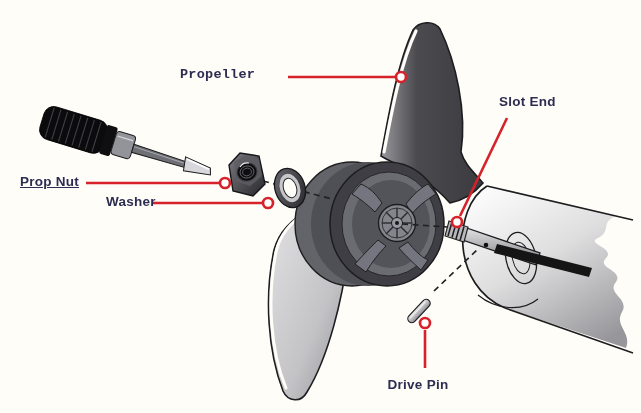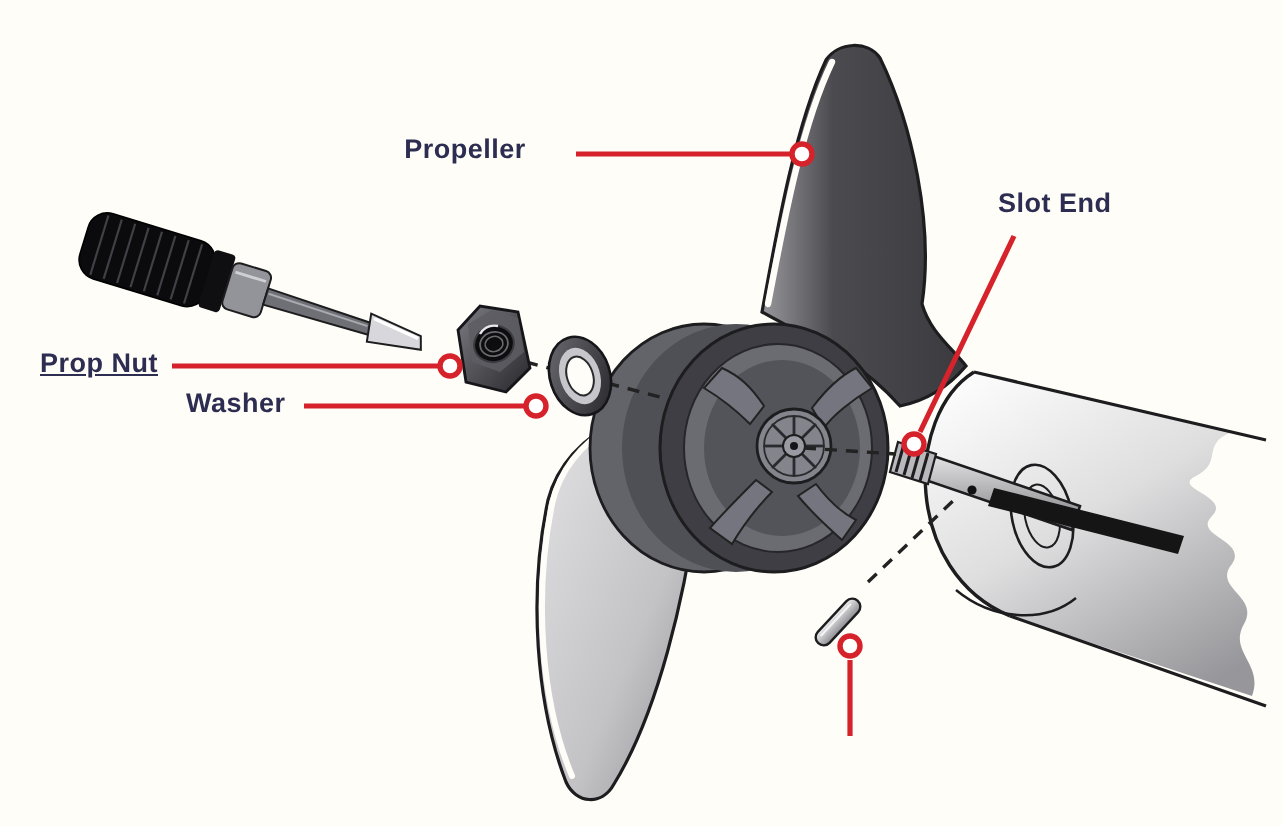--- a/index.html
+++ b/index.html
@@ -11,23 +11,23 @@
   html,body{margin:0;padding:0;background:#e9e9e9;}
   .stage{
     position:relative;width:641px;height:413px;background:var(--bg);
     overflow:hidden;font-family:"Liberation Sans",sans-serif;
   }
   .art{position:absolute;left:0;top:0;width:641px;height:413px;}
   .label{
     position:absolute;font-size:13.5px;font-weight:600;color:var(--ink);
     letter-spacing:.25px;white-space:nowrap;line-height:16px;
   }
-  .lbl-propeller{left:180px;top:67px;width:105px;text-align:center;}
+  .lbl-propeller{left:180px;top:67px;width:105px;text-align:left;font-family:Liberation Mono, monospace;}
   .lbl-prop-nut{left:20px;top:174px;text-decoration:underline;}
-  .lbl-washer{left:93px;top:194px;text-align:center;}
+  .lbl-washer{left:106px;top:194px;text-align:center;}
   .lbl-slot-end{left:499px;top:94px;}
   .lbl-drive-pin{left:376px;top:377px;width:84px;text-align:center;}
 </style>
 </head>
 <body>
 
 <div class="stage">
 
   <svg class="art" viewBox="0 0 641 413" aria-hidden="true">
     <defs>
@@ -201,13 +201,14 @@
       <circle cx="268" cy="203" r="5" fill="#fff" stroke-width="2.7"></circle>
       <circle cx="457" cy="222" r="5" fill="#fff" stroke-width="2.7"></circle>
       <circle cx="425" cy="323" r="5" fill="#fff" stroke-width="2.7"></circle>
     </g>
   </svg>
 
   <div class="label lbl-propeller">Propeller</div>
   <div class="label lbl-prop-nut">Prop Nut</div>
   <div class="label lbl-washer">Washer</div>
   <div class="label lbl-slot-end">Slot End</div>
+  <div class="label lbl-drive-pin">Drive Pin</div>
 </div>
 
 </body></html>

